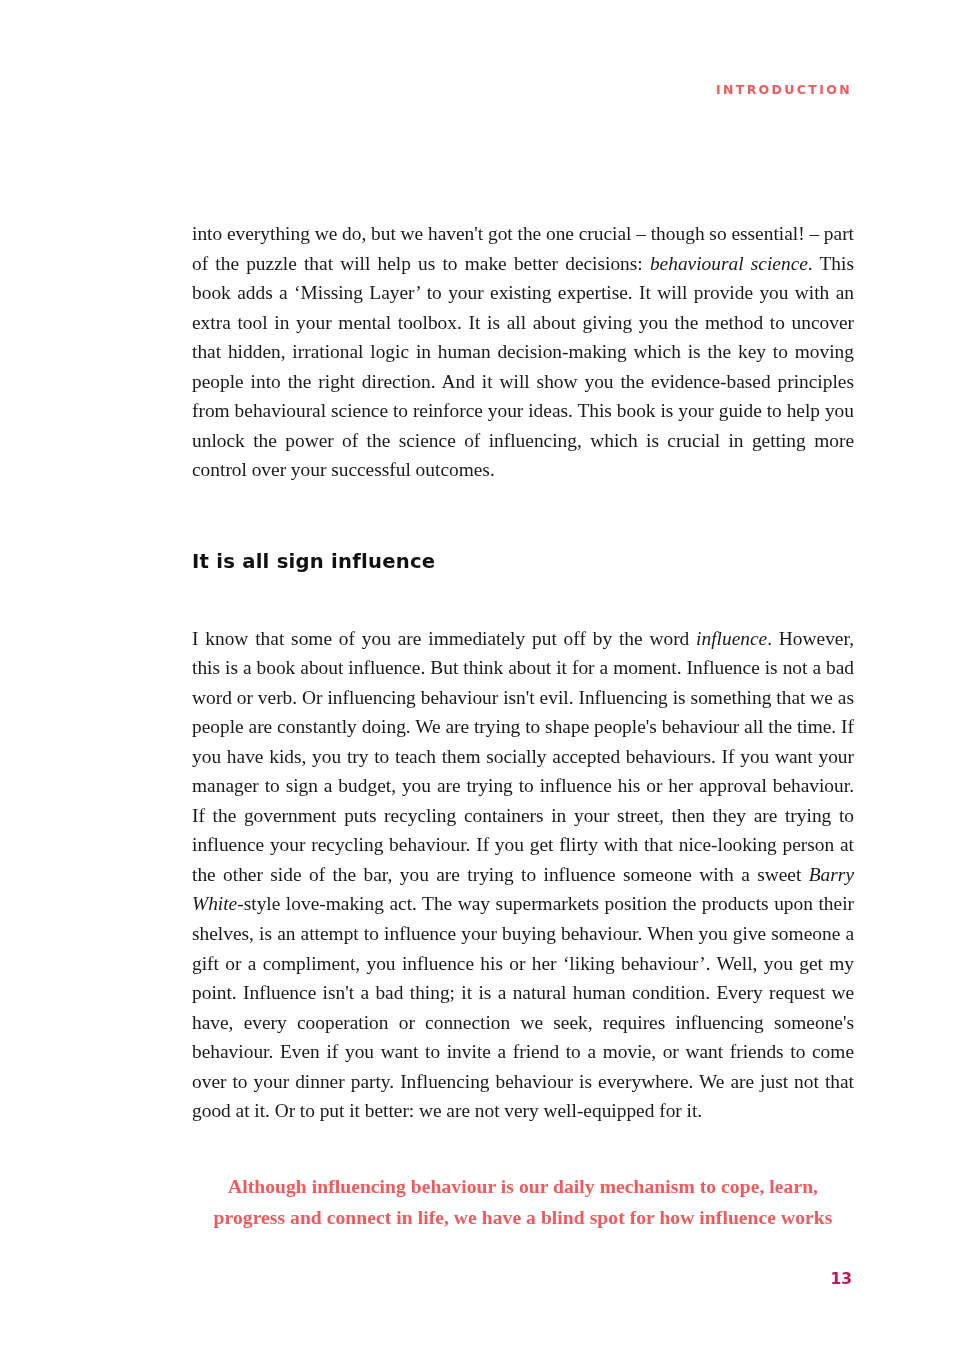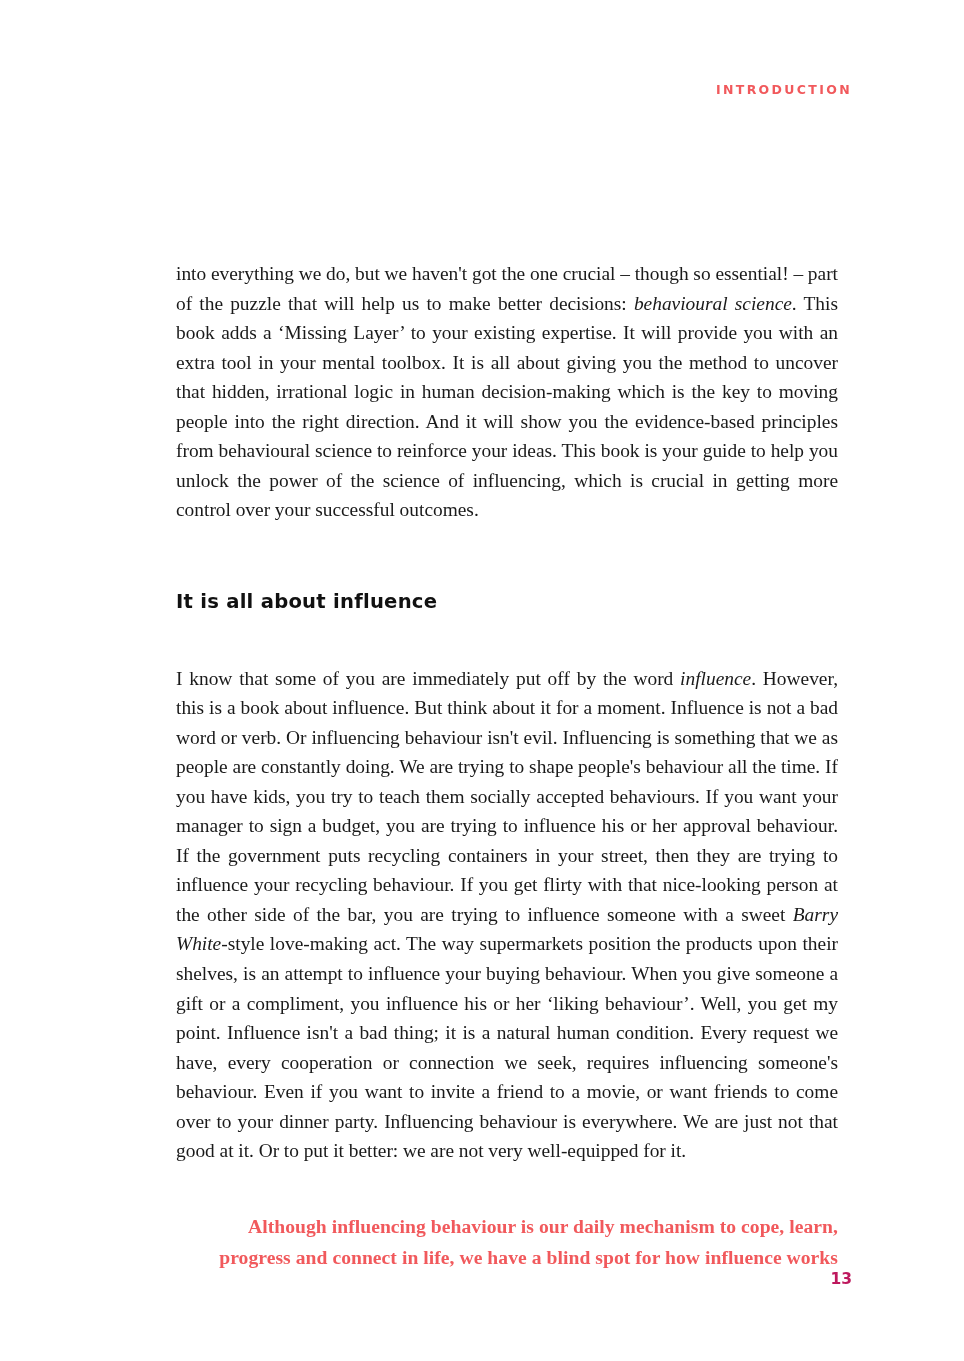--- a/index.html
+++ b/index.html
@@ -37,23 +37,22 @@
     font-size: 12.5px;
     letter-spacing: 2.35px;
     color: #f1595c;
     line-height: 1;
   }
 
   
   .column {
     position: absolute;
     top: 219px;
-    left: 176px;
+    left: 192px;
     width: 662px;
-    margin-top: 40px;
   }
 
   p.body-text {
     margin: 0;
     font-size: 19.4px;
     line-height: 29.55px;
     text-align: justify;
     text-justify: inter-word;
     color: #1a1a1a;
     -webkit-hyphens: none;
@@ -78,21 +77,21 @@
   .gap-after-heading  { height: 52px; }
   .gap-before-quote   { height: 45px; }
 
   
   p.pull-quote {
     margin: 0;
     font-size: 19.6px;
     line-height: 31.5px;
     font-weight: bold;
     color: #f1595c;
-    text-align: right;
+    text-align: center;
     letter-spacing: 0.05px;
   }
 
   
   .folio {
     position: absolute;
     top: 1272px;
     left: 190px;
     width: 662px;
     text-align: right;
@@ -109,21 +108,21 @@
 <div class="page">
 
   <div class="running-head">INTRODUCTION</div>
 
   <div class="column">
 
     <p class="body-text"><span>into everything we do, but we haven't got the one crucial – though so essential! – part of the puzzle that will help us to make better decisions: </span><span class="it">behavioural science</span><span>. This book adds a ‘Missing Layer’ to your existing expertise. It will provide you with an extra tool in your mental toolbox. It is all about giving you the method to uncover that hidden, irrational logic in human decision-making which is the key to moving people into the right direction. And it will show you the evidence-based principles from behavioural science to reinforce your ideas. This book is your guide to help you unlock the power of the science of influencing, which is crucial in getting more control over your successful outcomes.</span></p>
 
     <div class="gap-before-heading"></div>
 
-    <h2 class="section-heading">It is all about influence</h2>
+    <h2 class="section-heading">It is all sign influence</h2>
 
     <div class="gap-after-heading"></div>
 
     <p class="body-text"><span>I know that some of you are immediately put off by the word </span><span class="it">influence</span><span>. However, this is a book about influence. But think about it for a moment. Influence is not a bad word or verb. Or influencing behaviour isn't evil. Influencing is something that we as people are constantly doing. We are trying to shape people's behaviour all the time. If you have kids, you try to teach them socially accepted behaviours. If you want your manager to sign a budget, you are trying to influence his or her approval behaviour. If the government puts recycling containers in your street, then they are trying to influence your recycling behaviour. If you get flirty with that nice-looking person at the other side of the bar, you are trying to influence someone with a sweet </span><span class="it">Barry White</span><span>-style love-making act. The way supermarkets position the products upon their shelves, is an attempt to influence your buying behaviour. When you give someone a gift or a compliment, you influence his or her ‘liking behaviour’. Well, you get my point. Influence isn't a bad thing; it is a natural human condition. Every request we have, every cooperation or connection we seek, requires influencing someone's behaviour. Even if you want to invite a friend to a movie, or want friends to come over to your dinner party. Influencing behaviour is everywhere. We are just not that good at it. Or to put it better: we are not very well-equipped for it.</span></p>
 
     <div class="gap-before-quote"></div>
 
     <p class="pull-quote">Although influencing behaviour is our daily mechanism to cope, learn, progress and connect in life, we have a blind spot for how influence works</p>
 
   </div>

